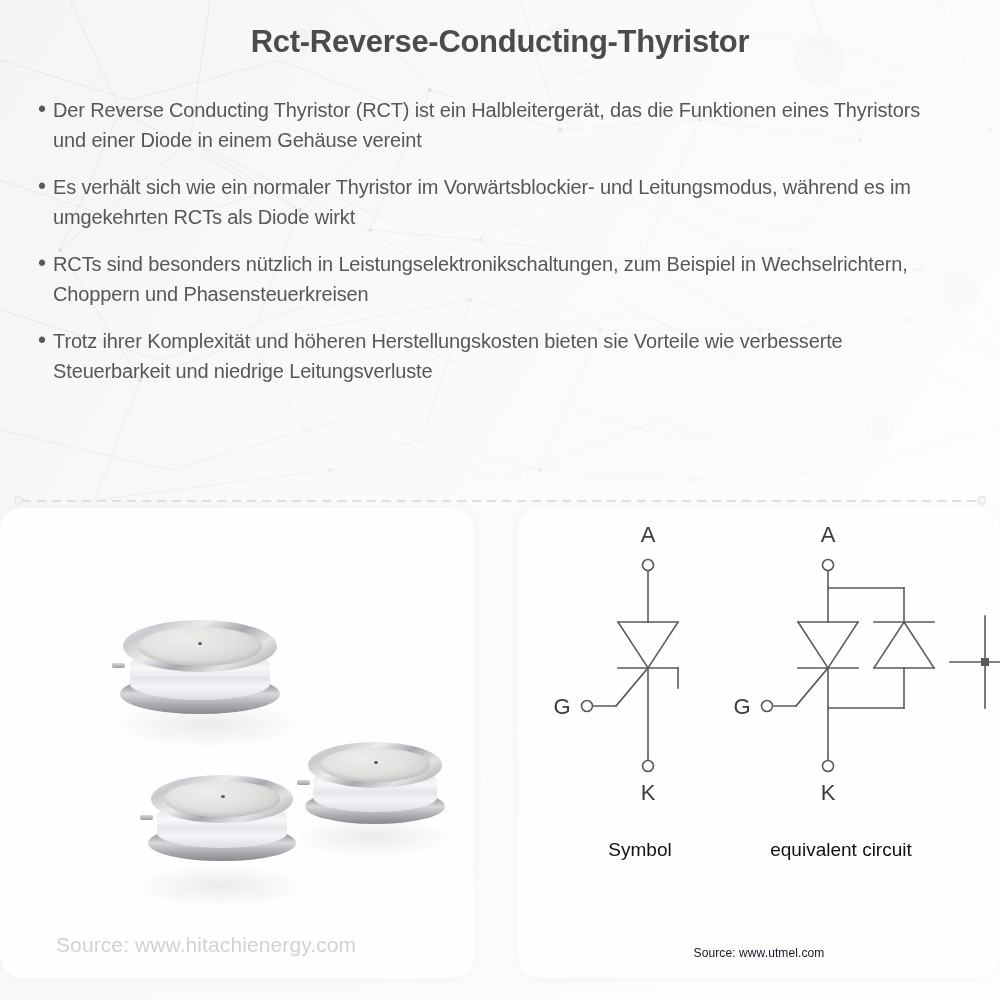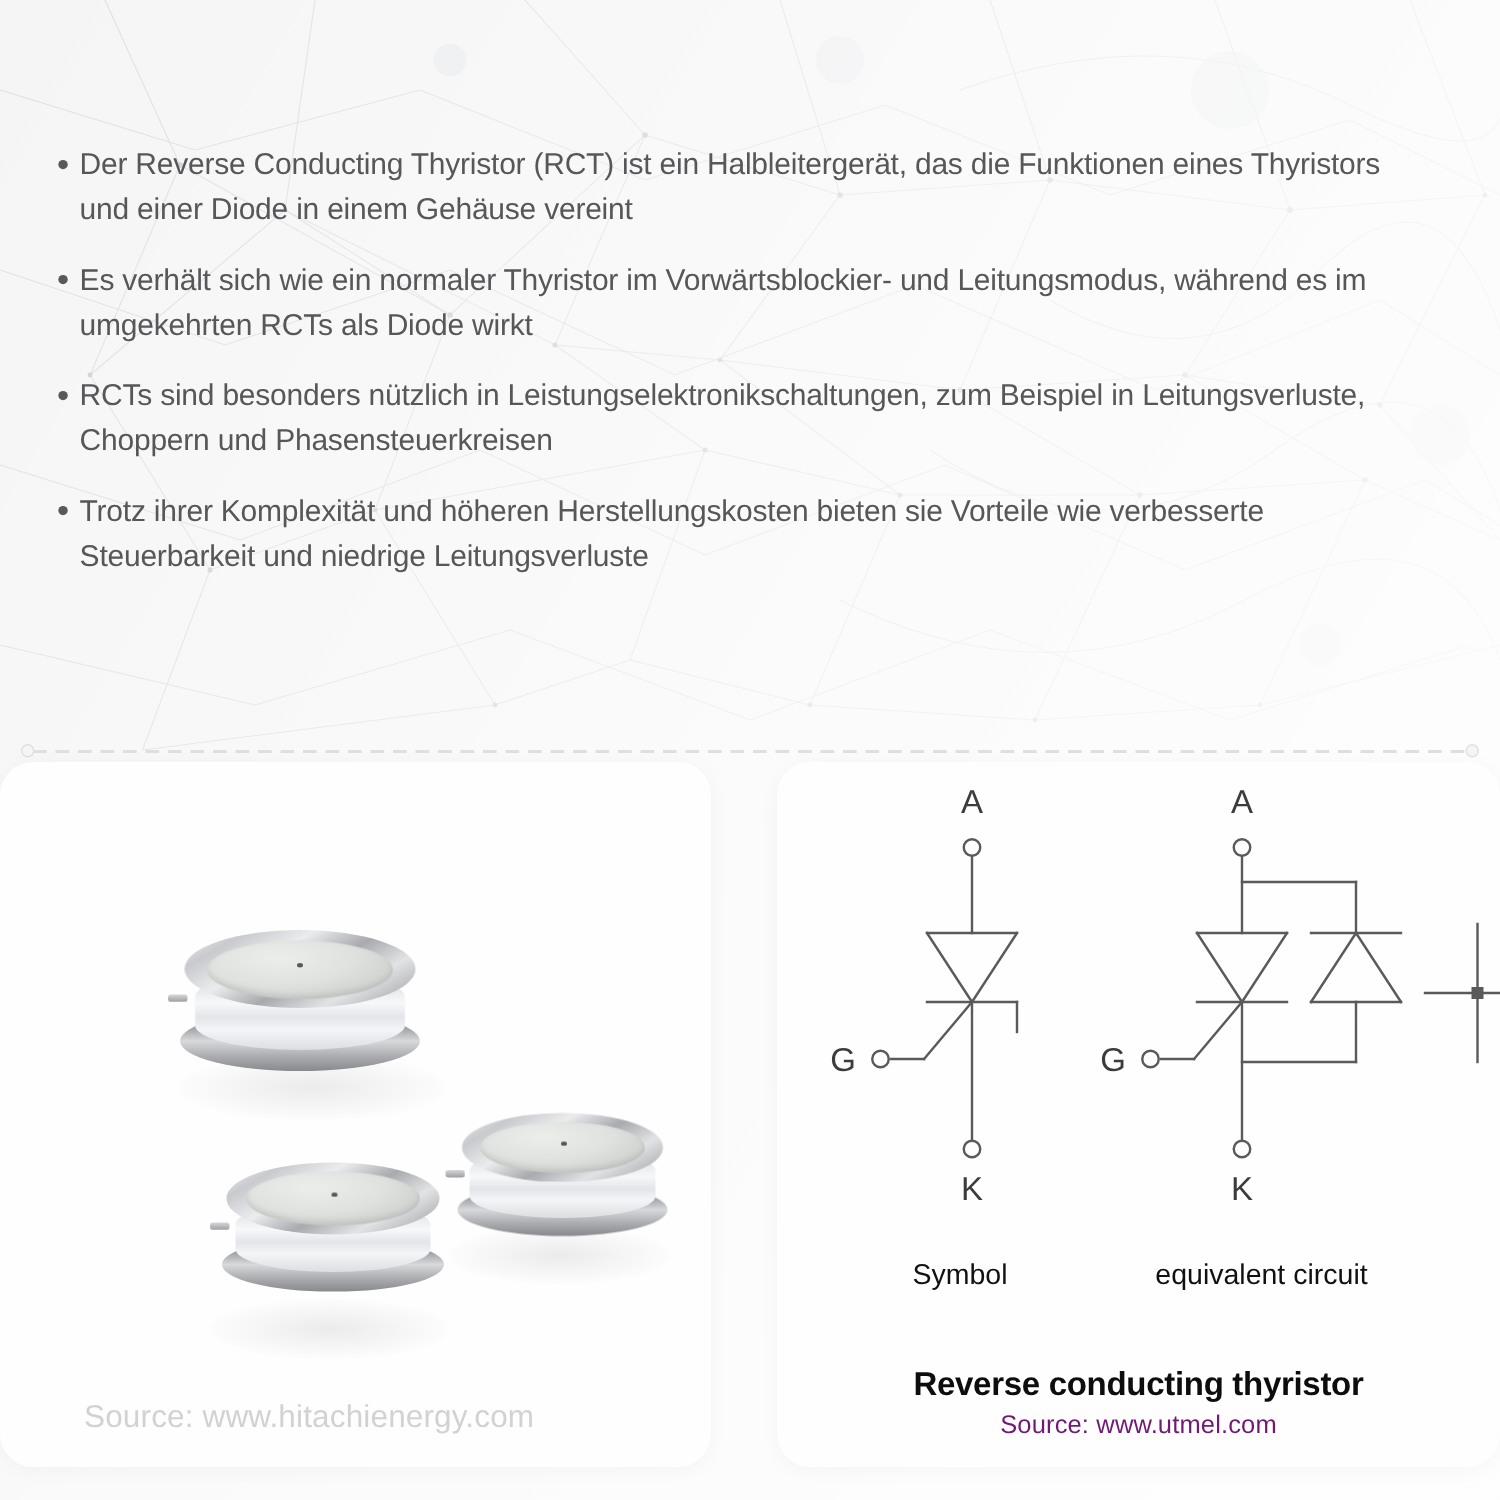--- a/index.html
+++ b/index.html
@@ -252,22 +252,22 @@
     font-weight: bold;
     color: #0d0d0d;
     letter-spacing: -0.2px;
   }
 
   #diagram-source {
     left: 0;
     width: 482px;
     text-align: center;
     bottom: 18px;
-    font-size: 17px;
-    color: #701a75;
+    font-size: 12px;
+    color: #0f172a;
   }
 </style>
 </head>
 <body>
 
 <svg id="bg-network" viewBox="0 0 1000 1000" preserveAspectRatio="none" aria-hidden="true">
   <defs>
     <linearGradient id="bgfade" x1="0" y1="0" x2="1" y2="0.6">
       <stop offset="0%" stop-color="#ffffff" stop-opacity="0"></stop>
       <stop offset="55%" stop-color="#ffffff" stop-opacity="0.55"></stop>
@@ -326,33 +326,34 @@
       <circle cx="560" cy="40" r="16"></circle>
     <circle cx="960" cy="290" r="20"></circle>
       <circle cx="880" cy="430" r="14"></circle>
     <circle cx="300" cy="40" r="11"></circle>
   </g>
   <rect x="0" y="0" width="1000" height="1000" fill="url(#bgfade)"></rect>
 </svg>
 
 <div id="page-root">
 
+  <div class="page-title">Rct-Reverse-Conducting-Thyristor</div>
 
   <div class="bullet-list">
     <div class="bullet-item">
       <span class="bullet-dot">•</span>
       <span class="bullet-text">Der Reverse Conducting Thyristor (RCT) ist ein Halbleitergerät, das die Funktionen eines Thyristors und einer Diode in einem Gehäuse vereint</span>
     </div>
     <div class="bullet-item">
       <span class="bullet-dot">•</span>
       <span class="bullet-text">Es verhält sich wie ein normaler Thyristor im Vorwärtsblockier- und Leitungsmodus, während es im umgekehrten RCTs als Diode wirkt</span>
     </div>
     <div class="bullet-item">
       <span class="bullet-dot">•</span>
-      <span class="bullet-text">RCTs sind besonders nützlich in Leistungselektronikschaltungen, zum Beispiel in Leitungsverluste, Choppern und Phasensteuerkreisen</span>
+      <span class="bullet-text">RCTs sind besonders nützlich in Leistungselektronikschaltungen, zum Beispiel in Wechselrichtern, Choppern und Phasensteuerkreisen</span>
     </div>
     <div class="bullet-item">
       <span class="bullet-dot">•</span>
       <span class="bullet-text">Trotz ihrer Komplexität und höheren Herstellungskosten bieten sie Vorteile wie verbesserte Steuerbarkeit und niedrige Leitungsverluste</span>
     </div>
   </div>
 
   <div class="divider">
     <div class="divider-cap left"></div>
     <div class="divider-line"></div>
@@ -462,18 +463,17 @@
         <text x="224" y="206" text-anchor="middle">G</text>
         <text x="310" y="292" text-anchor="middle">K</text>
       </g>
 
       <g font-family="Liberation Sans, sans-serif" font-size="19" fill="#111113">
         <text x="122" y="348" text-anchor="middle">Symbol</text>
         <text x="323" y="348" text-anchor="middle">equivalent circuit</text>
       </g>
     </svg>
 
-    <div class="diagram-caption">Reverse conducting thyristor</div>
 
     <div class="source-label" id="diagram-source">Source: www.utmel.com</div>
   </div>
 
 </div>
 
 </body></html>

